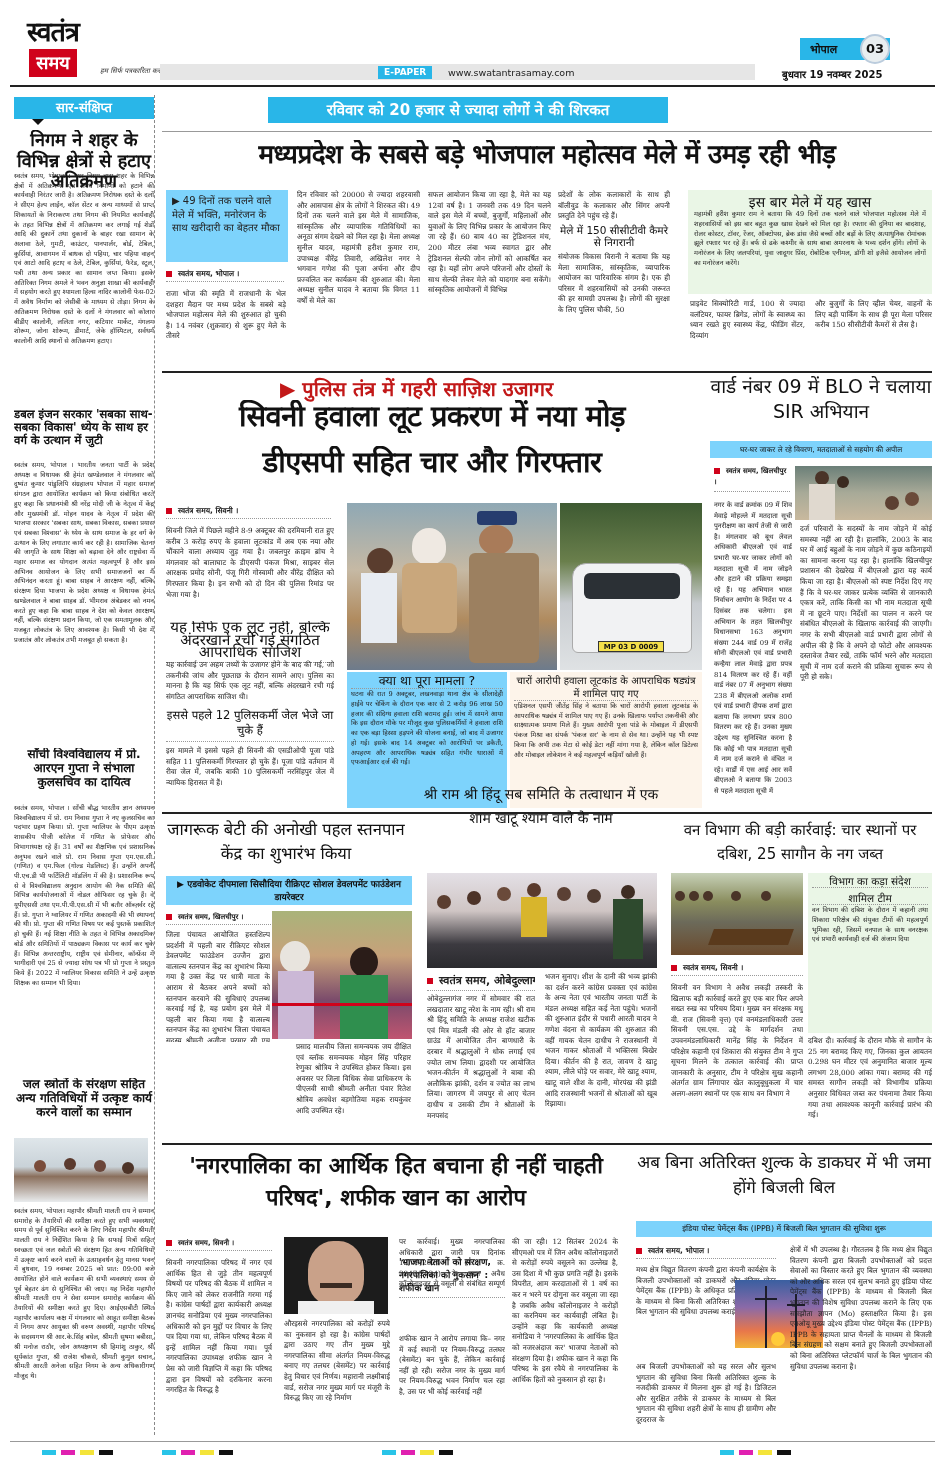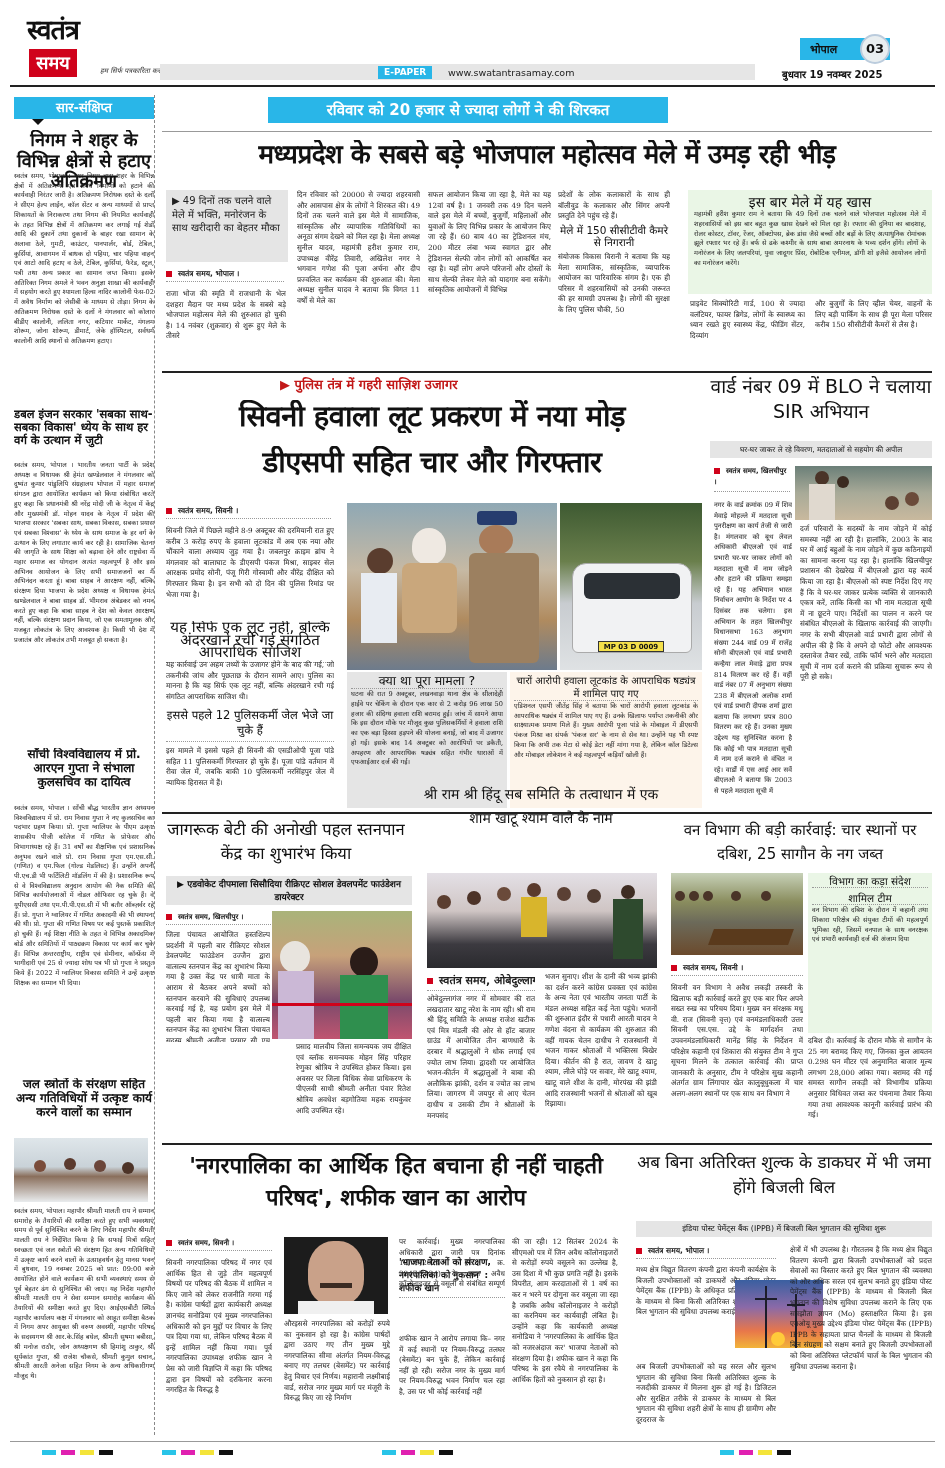--- a/index.html
+++ b/index.html
@@ -6,30 +6,30 @@
 body{width:945px;height:1468px;background:#fff;font-family:"DejaVu Sans",sans-serif;color:#111;position:relative;overflow:hidden}
 .abs{position:absolute}
 .txt{font-family:"DejaVu Serif",serif;font-size:7.2px;line-height:10.6px;color:#222;text-align:justify;overflow:hidden}
 .txt.sm{font-size:6.6px;line-height:9.7px}
 .hd{font-family:"DejaVu Sans",sans-serif;font-weight:bold;color:#111;text-align:center;line-height:1.15;overflow:hidden}
 .byline{font-family:"DejaVu Sans",sans-serif;font-size:7.5px;font-weight:bold;color:#222;border-bottom:1px dotted #999;padding-bottom:3px;white-space:nowrap;overflow:hidden}
 .byline::before{content:"";display:inline-block;width:6px;height:6px;background:#d0021b;margin-right:6px;vertical-align:middle}
 .rule{position:absolute;height:2px;background:#222}
 .vline{position:absolute;width:0;border-left:1px dashed #888}
 .photo{position:absolute;overflow:hidden}
-.grey{background:#e5e5e5}
+.grey{background:#7dd3fc}
 .green{background:#eaf6e6}
 .reg{position:absolute;height:5px;width:14px}
 </style>
 </head>
 <body>
 
 <div class="abs" style="left:0;top:0;width:945px;height:85px;">
   <div class="abs" style="left:14px;top:16px;width:78px;height:66px;">
-    <div style="font-family:Liberation Mono, monospace;font-weight:bold;font-size:27px;line-height:32px;color:#111;text-align:center;letter-spacing:-1px">स्वतंत्र</div>
+    <div style="font-family:Liberation Sans, sans-serif;font-weight:bold;font-size:27px;line-height:32px;color:#111;text-align:center;letter-spacing:-1px">स्वतंत्र</div>
     <div style="margin:1px auto 0;width:48px;background:#d0021b;color:#fff;font-family:'DejaVu Sans',sans-serif;font-weight:bold;font-size:18px;line-height:28px;text-align:center">समय</div>
   </div>
   <div class="abs" style="left:100px;top:66px;font-size:7px;font-style:italic;color:#333;font-family:'DejaVu Serif',serif">हम सिर्फ पत्रकारिता करते हैं</div>
   <div class="abs" style="left:160px;top:64px;width:595px;height:16px;background:#e6e6e6;"></div>
   <div class="abs" style="left:378px;top:66px;height:13px;padding:0 6px;background:#29b6e8;color:#fff;font-size:9px;font-weight:bold;line-height:13px">E-PAPER</div>
   <div class="abs" style="left:448px;top:66px;font-size:9.5px;line-height:13px;color:#222">www.swatantrasamay.com</div>
   <div class="abs" style="left:800px;top:38px;width:90px;height:22px;background:#29b6e8;"></div>
   <div class="abs" style="left:810px;top:41px;font-size:11px;font-weight:bold;color:#111">भोपाल</div>
   <div class="abs" style="left:860px;top:34px;width:30px;height:30px;border-radius:50%;background:#e9eef0;border:2px solid #bcd;text-align:center;line-height:26px;font-size:13px;font-weight:bold;color:#111">03</div>
   <div class="abs" style="left:782px;top:67px;font-size:10px;font-weight:bold;color:#111;white-space:nowrap">बुधवार 19 नवम्बर 2025</div>
@@ -78,21 +78,21 @@
 <div class="abs txt" style="left:558px;top:252px;width:112px;height:114px">संयोजक विकास विरानी ने बताया कि यह मेला सामाजिक, सांस्कृतिक, व्यापारिक आयोजन का पारिवारिक संगम है। एक ही परिसर में शहरवासियों को उनकी जरूरत की हर सामग्री उपलब्ध है। लोगों की सुरक्षा के लिए पुलिस चौकी, 50</div>
 
 <div class="abs green" style="left:688px;top:190px;width:244px;height:104px;padding:4px 6px;">
   <div class="hd" style="font-size:14px;font-weight:normal">इस बार मेले में यह खास</div>
   <div class="txt sm" style="height:78px">महामंत्री हरीश कुमार राम ने बताया कि 49 दिनों तक चलने वाले भोजपाल महोत्सव मेले में शहरवासियों को इस बार बहुत कुछ खास देखने को मिल रहा है। रफ्तार की दुनिया का बादशाह, रोलर कोस्टर, टॉवर, रेंजर, ऑक्टोपस, ब्रेक डांस जैसे बच्चों और बड़ों के लिए अत्याधुनिक रोमांचक झूले रफ्तार भर रहे हैं। बर्फ से ढके कश्मीर के साथ बाबा अमरनाथ के भव्य दर्शन होंगे। लोगों के मनोरंजन के लिए जलपरियां, युवा जादूगर प्रिंस, रोबोटिक एनीमल, डॉगी शो इजैसे आयोजन लोगों का मनोरंजन करेंगे।</div>
 </div>
 <div class="abs txt" style="left:690px;top:299px;width:115px;height:64px">प्राइवेट सिक्योरिटी गार्ड, 100 से ज्यादा वलंटियर, फायर ब्रिगेड, लोगों के स्वास्थ्य का ध्यान रखते हुए स्वास्थ्य केंद्र, फीडिंग सेंटर, दिव्यांग</div>
 <div class="abs txt" style="left:815px;top:299px;width:117px;height:64px">और बुजुर्गों के लिए व्हील चेयर, वाहनों के लिए बड़ी पार्किंग के साथ ही पूरा मेला परिसर करीब 150 सीसीटीवी कैमरों से लैस है।</div>
 <div class="rule" style="left:162px;top:371px;width:770px;height:1.5px"></div>
 
-<div class="abs" style="left:280px;top:375px;width:330px;font-size:13px;font-weight:bold;color:#c21818;white-space:nowrap">▶ पुलिस तंत्र में गहरी साज़िश उजागर</div>
+<div class="abs" style="left:280px;top:375px;width:330px;font-size:20px;font-weight:bold;color:#c21818;white-space:nowrap">▶ पुलिस तंत्र में गहरी साज़िश उजागर</div>
 <div class="abs hd" style="left:162px;top:400px;width:540px;font-size:29px;font-weight:900;white-space:nowrap;letter-spacing:-0.5px">सिवनी हवाला लूट प्रकरण में नया मोड़</div>
 <div class="abs hd" style="left:162px;top:446px;width:540px;font-size:29px;font-weight:900;white-space:nowrap;letter-spacing:-0.5px">डीएसपी सहित चार और गिरफ्तार</div>
 <div class="abs byline" style="left:166px;top:505px;width:165px">स्वतंत्र समय, सिवनी ।</div>
 <div class="abs txt" style="left:166px;top:526px;width:168px;height:92px">सिवनी जिले में पिछले महीने 8-9 अक्टूबर की दरमियानी रात हुए करीब 3 करोड़ रुपए के हवाला लूटकांड में अब एक नया और चौंकाने वाला अध्याय जुड़ गया है। जबलपुर क्राइम ब्रांच ने मंगलवार को बालाघाट के डीएसपी पंकज मिश्रा, साइबर सेल आरक्षक प्रमोद सोनी, पंजू गिरी गोस्वामी और वीरेंद्र दीक्षित को गिरफ्तार किया है। इन सभी को दो दिन की पुलिस रिमांड पर भेजा गया है।</div>
 <div class="abs hd" style="left:166px;top:621px;width:168px;font-size:15px;font-weight:normal;line-height:12.5px;border-bottom:1px dotted #999;padding-bottom:3px">यह सिर्फ एक लूट नहीं, बल्कि अंदरखाने रची गई संगठित आपराधिक साजिश</div>
 <div class="abs txt" style="left:166px;top:660px;width:168px;height:44px">यह कार्रवाई उन अहम तथ्यों के उजागर होने के बाद की गई, जो तकनीकी जांच और पूछताछ के दौरान सामने आए। पुलिस का मानना है कि यह सिर्फ एक लूट नहीं, बल्कि अंदरखाने रची गई संगठित आपराधिक साजिश थी।</div>
 <div class="abs hd" style="left:166px;top:708px;width:168px;font-size:11.5px;font-weight:normal;line-height:15px;border-bottom:1px dotted #999;padding-bottom:3px">इससे पहले 12 पुलिसकर्मी जेल भेजे जा चुके हैं</div>
 <div class="abs txt" style="left:166px;top:746px;width:168px;height:60px">इस मामले में इससे पहले ही सिवनी की एसडीओपी पूजा पांडे सहित 11 पुलिसकर्मी गिरफ्तार हो चुके हैं। पूजा पांडे वर्तमान में रीवा जेल में, जबकि बाकी 10 पुलिसकर्मी नरसिंहपुर जेल में न्यायिक हिरासत में हैं।</div>
 
 <div class="photo" style="left:347px;top:503px;width:210px;height:167px;background:linear-gradient(180deg,#8fa8b4 0%,#c6b9a4 40%,#b08b5f 70%,#6d7b8c 100%)">

